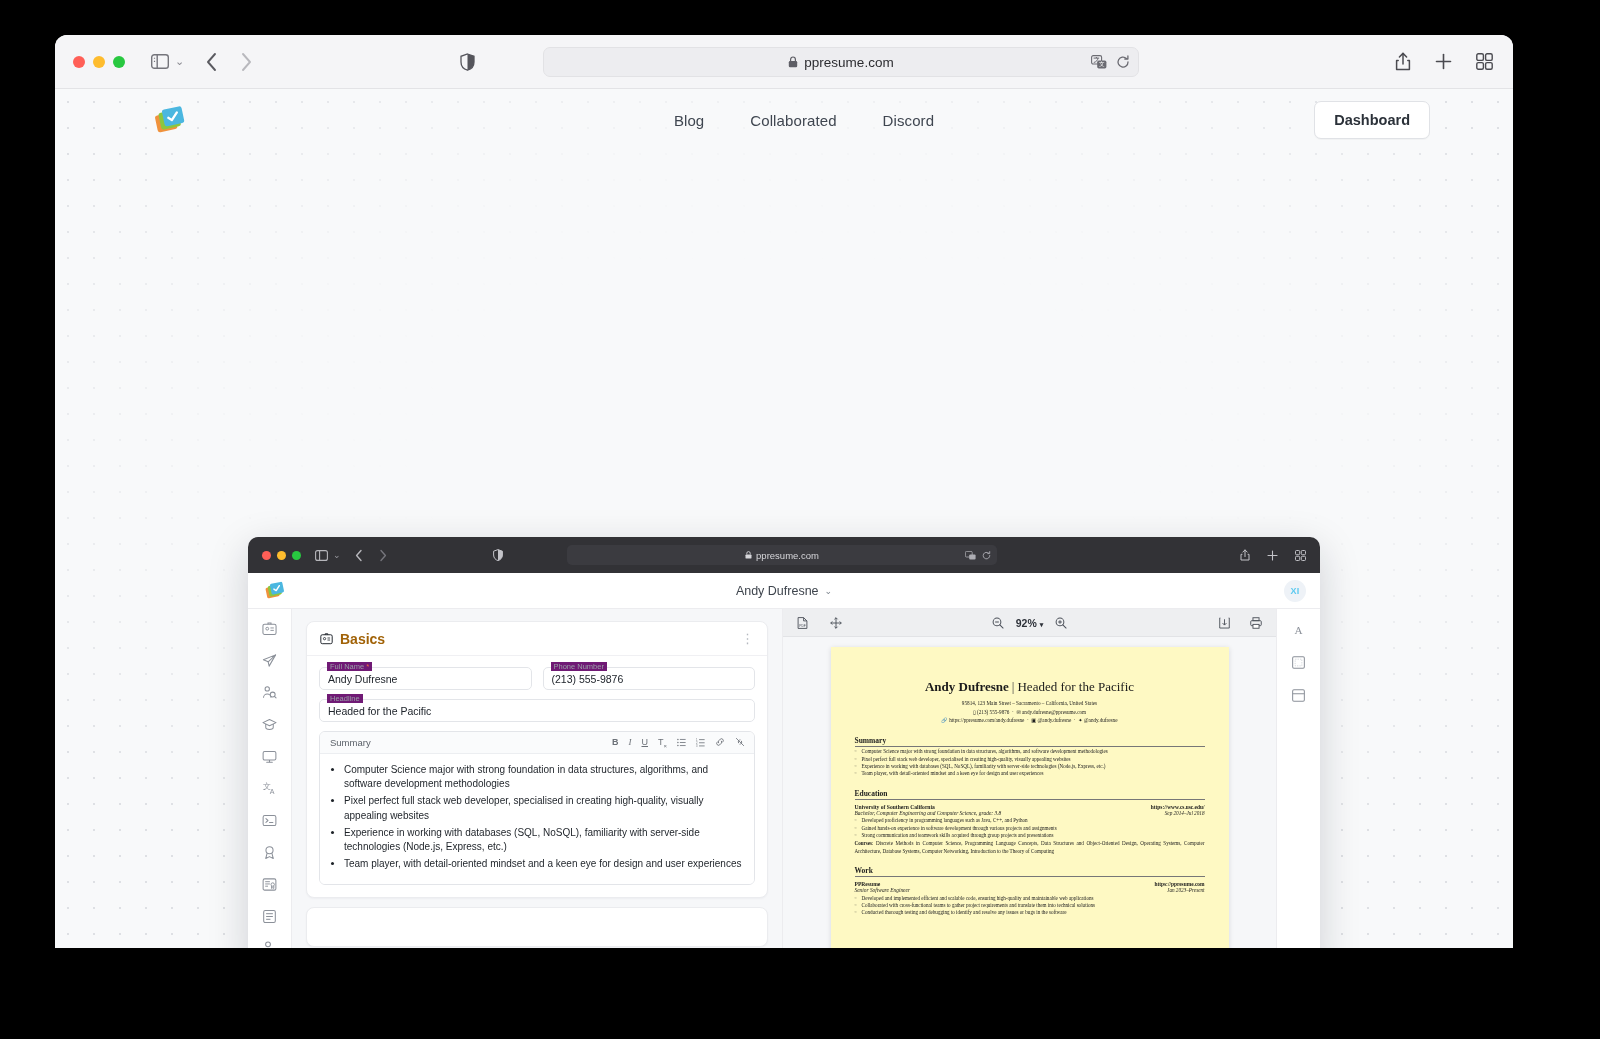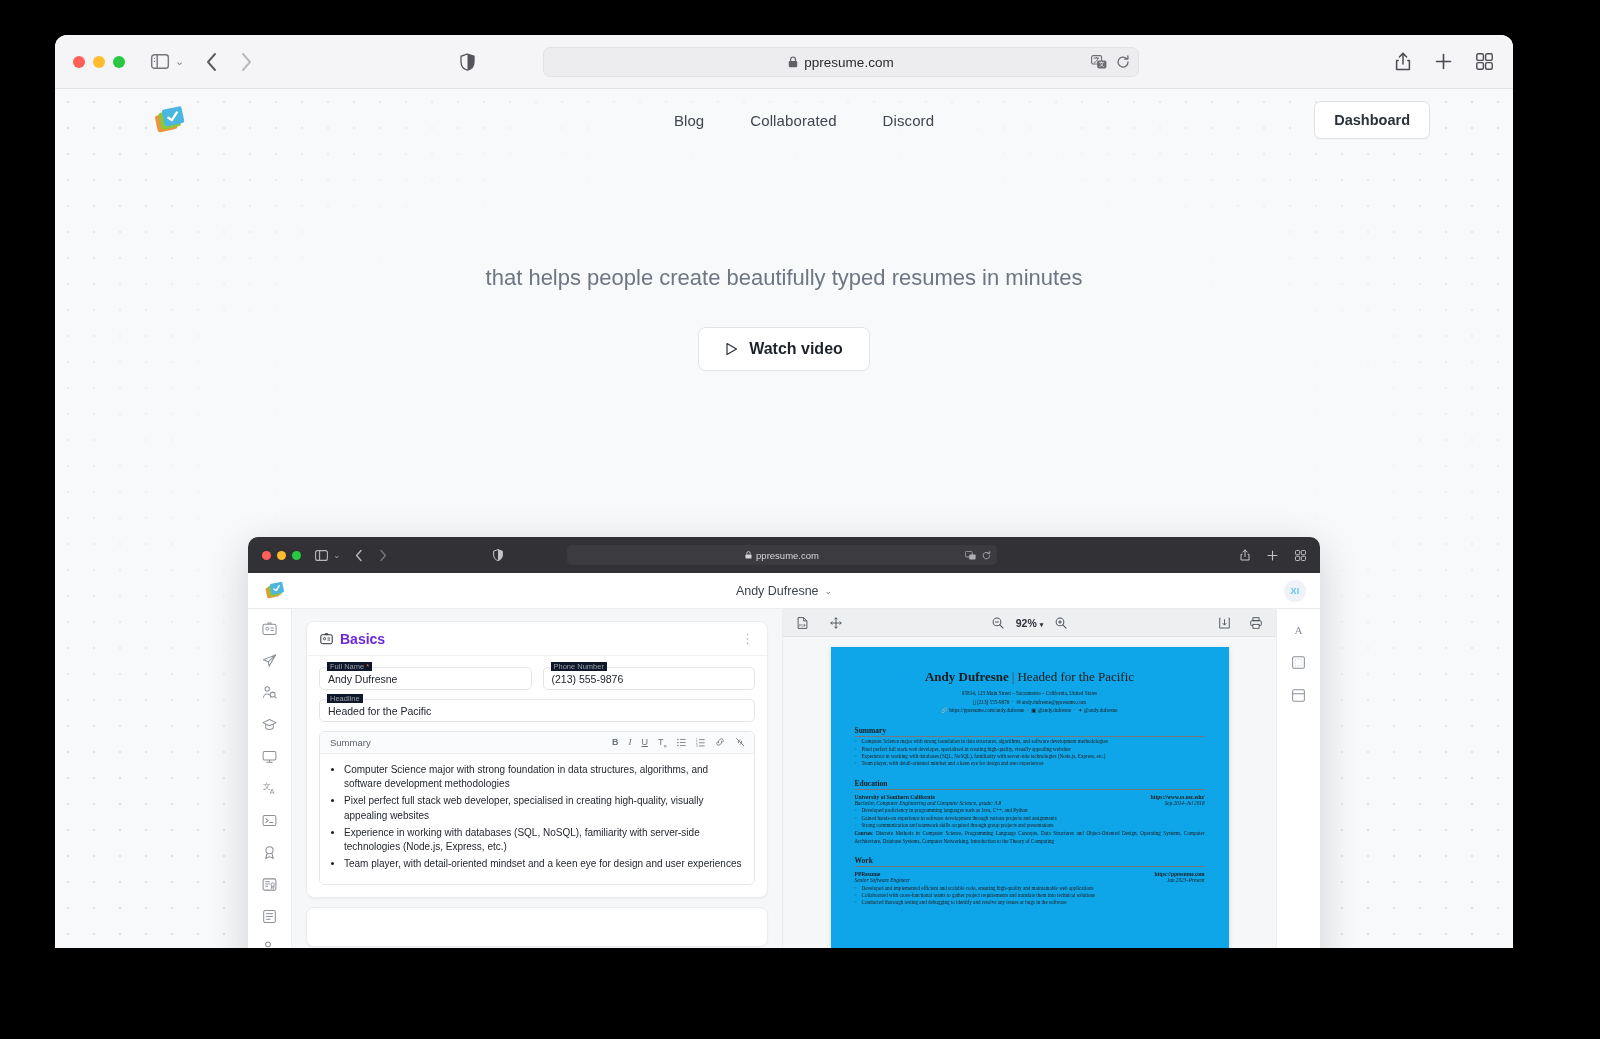--- a/index.html
+++ b/index.html
@@ -245,36 +245,36 @@
     background:#fff; border:1px solid #ebecef; border-radius:8px;
     box-shadow:0 1px 2px rgba(16,24,40,.04);
     overflow:hidden;
   }
   .card-head {
     height: 34px; display:flex; align-items:center;
     padding: 0 13px; border-bottom:1px solid #f0f0f3;
     position:relative;
   }
   .card-head .title {
-    font-size: 14px; font-weight: 700; color:#6d28d9;
+    font-size: 14px; font-weight: 700; color:#a16207;
     display:flex; align-items:center; gap:7px;
   }
   .kebab { position:absolute; right:13px; color:#b4b8bf; font-size:13px; letter-spacing:0; }
   .card-body { padding: 11px 12px 12px 12px; }
   .field-row { display:flex; gap:11px; margin-bottom: 9px; }
   .field {
     flex:1 1 0; position:relative;
     border:1px solid #e3e5e9; border-radius:5px;
     height: 23px;
     display:flex; align-items:center;
     padding: 0 8px;
   }
   .field .lab {
     position:absolute; top:-6px; left:7px;
-    background:#0f172a; padding: 0 3px;
+    background:#701a75; padding: 0 3px;
     font-size: 7.5px; color:#9aa0a8;
     white-space:nowrap;
   }
   .field .lab .req { color:#ef6c43; }
   .field .val { font-size: 10.5px; color:#21262d; }
 
   .summary-box { margin-top: 4px; border:1px solid #e3e5e9; border-radius:6px; overflow:hidden; }
   .summary-head {
     height: 22px; background:#fafbfc; border-bottom:1px solid #eceef1;
     display:flex; align-items:center; padding: 0 10px;
@@ -302,23 +302,23 @@
   .pdf-left { display:flex; gap:22px; align-items:center; }
   .pdf-zoom {
     position:absolute; left:0; right:0;
     display:flex; align-items:center; justify-content:center; gap:12px;
     font-size:10.5px; font-weight:700; color:#2d3139;
   }
   .pdf-right { position:absolute; right:14px; display:flex; gap:20px; align-items:center; }
 
   .pdf-stage { flex:1; display:flex; justify-content:center; padding-top: 10px; overflow:hidden; }
   .paper {
-    width: 398px; background:#0ea5e9;
+    width: 398px; background:#fef9c3;
     box-shadow: 0 1px 5px rgba(16,24,40,.13);
-    padding: 22px 24px 0 24px;
+    padding: 32px 24px 0 24px;
     font-family: "Liberation Serif", "DejaVu Serif", serif;
     color:#1b1b1b;
   }
   .r-name { text-align:center; font-size: 13px; }
   .r-name b { font-weight: 700; }
   .r-name .bar { color:#444; font-weight:400; margin:0 3px; }
   .r-name .role { font-weight:400; }
   .r-contact { text-align:center; font-size: 5.2px; margin-top: 4px; line-height: 1.65; color:#1d1d1d; }
   .r-sec {
     margin-top: 11px;
@@ -451,31 +451,22 @@
       <nav class="site-nav">
         <span class="nav-link">Blog</span>
         <span class="nav-link">Collaborated</span>
         <span class="nav-link">Discord</span>
       </nav>
 
       <button class="dashboard-btn">Dashboard</button>
     </div>
 
     <div class="hero">
-      <div class="sub">that helps people create beautifully typed resumes in minutes</div>
 
       <div class="cta-row">
-        <button class="btn-secondary">
-          <span>
-            <svg width="13" height="14" viewBox="0 0 13 14">
-                <polygon points="2,1.5 11.5,7 2,12.5" fill="none" stroke="#2a2f37" stroke-width="1.2" stroke-linejoin="round"></polygon>
-              </svg>
-          </span>
-          <span>Watch video</span>
-        </button>
       </div>
     </div>
 
     <div class="inner-window">
 
       <div class="inner-chrome">
         <div class="traffic">
           <span class="dot red"></span>
           <span class="dot yellow"></span>
           <span class="dot green"></span>

